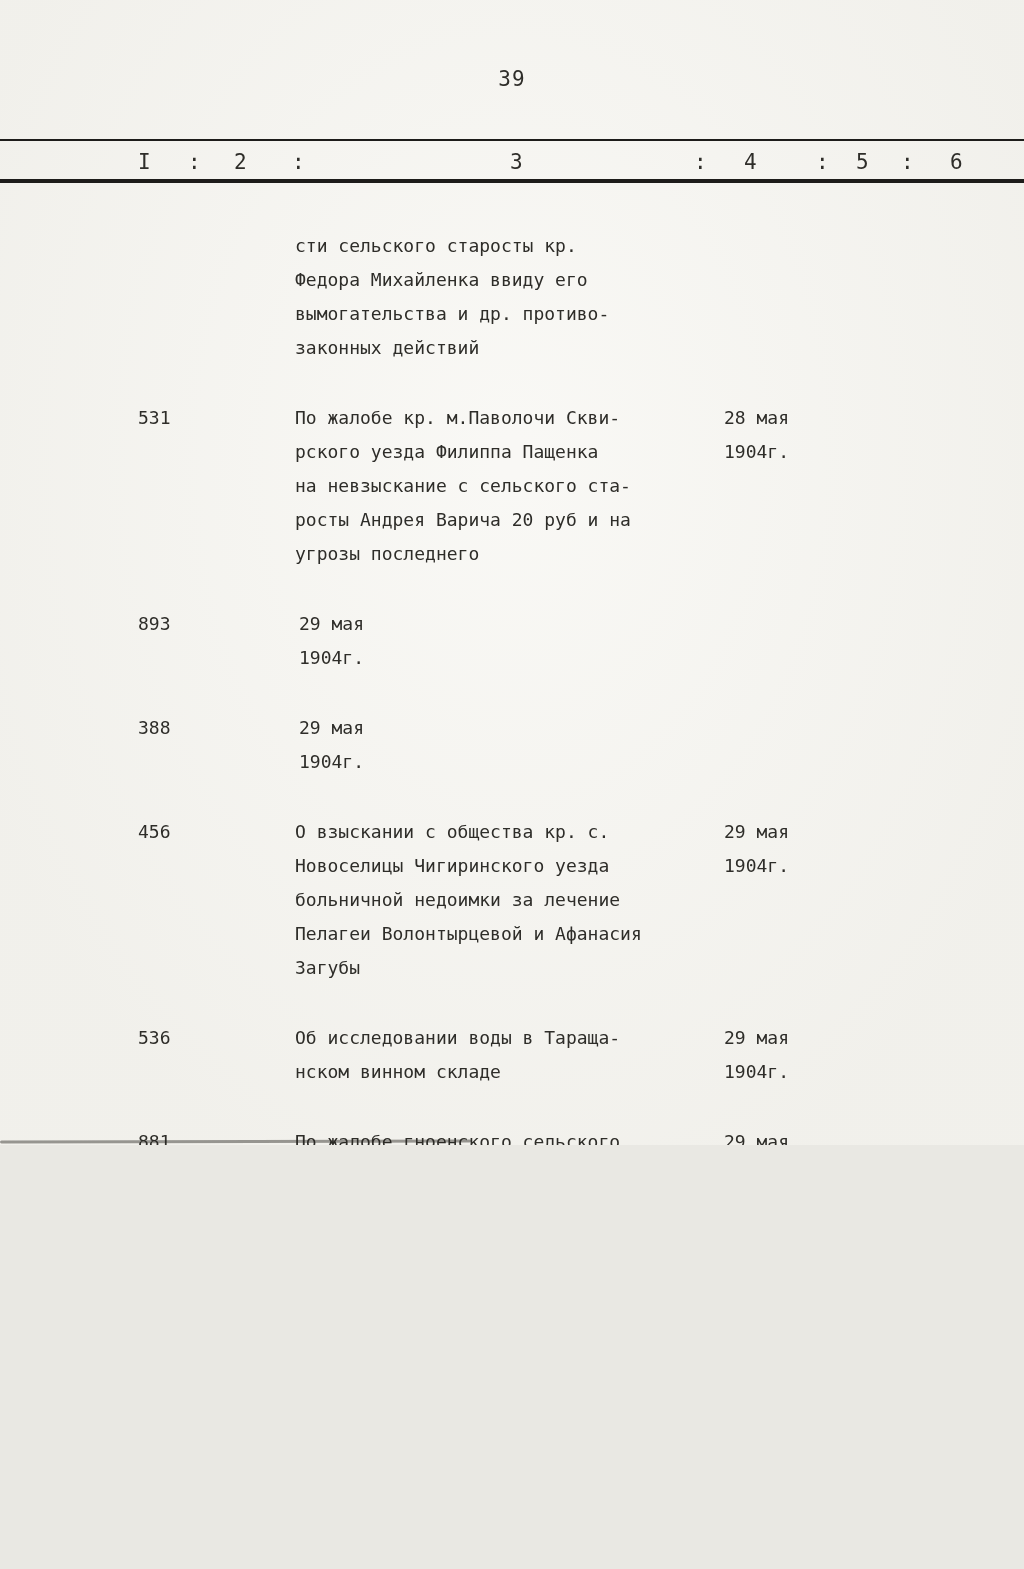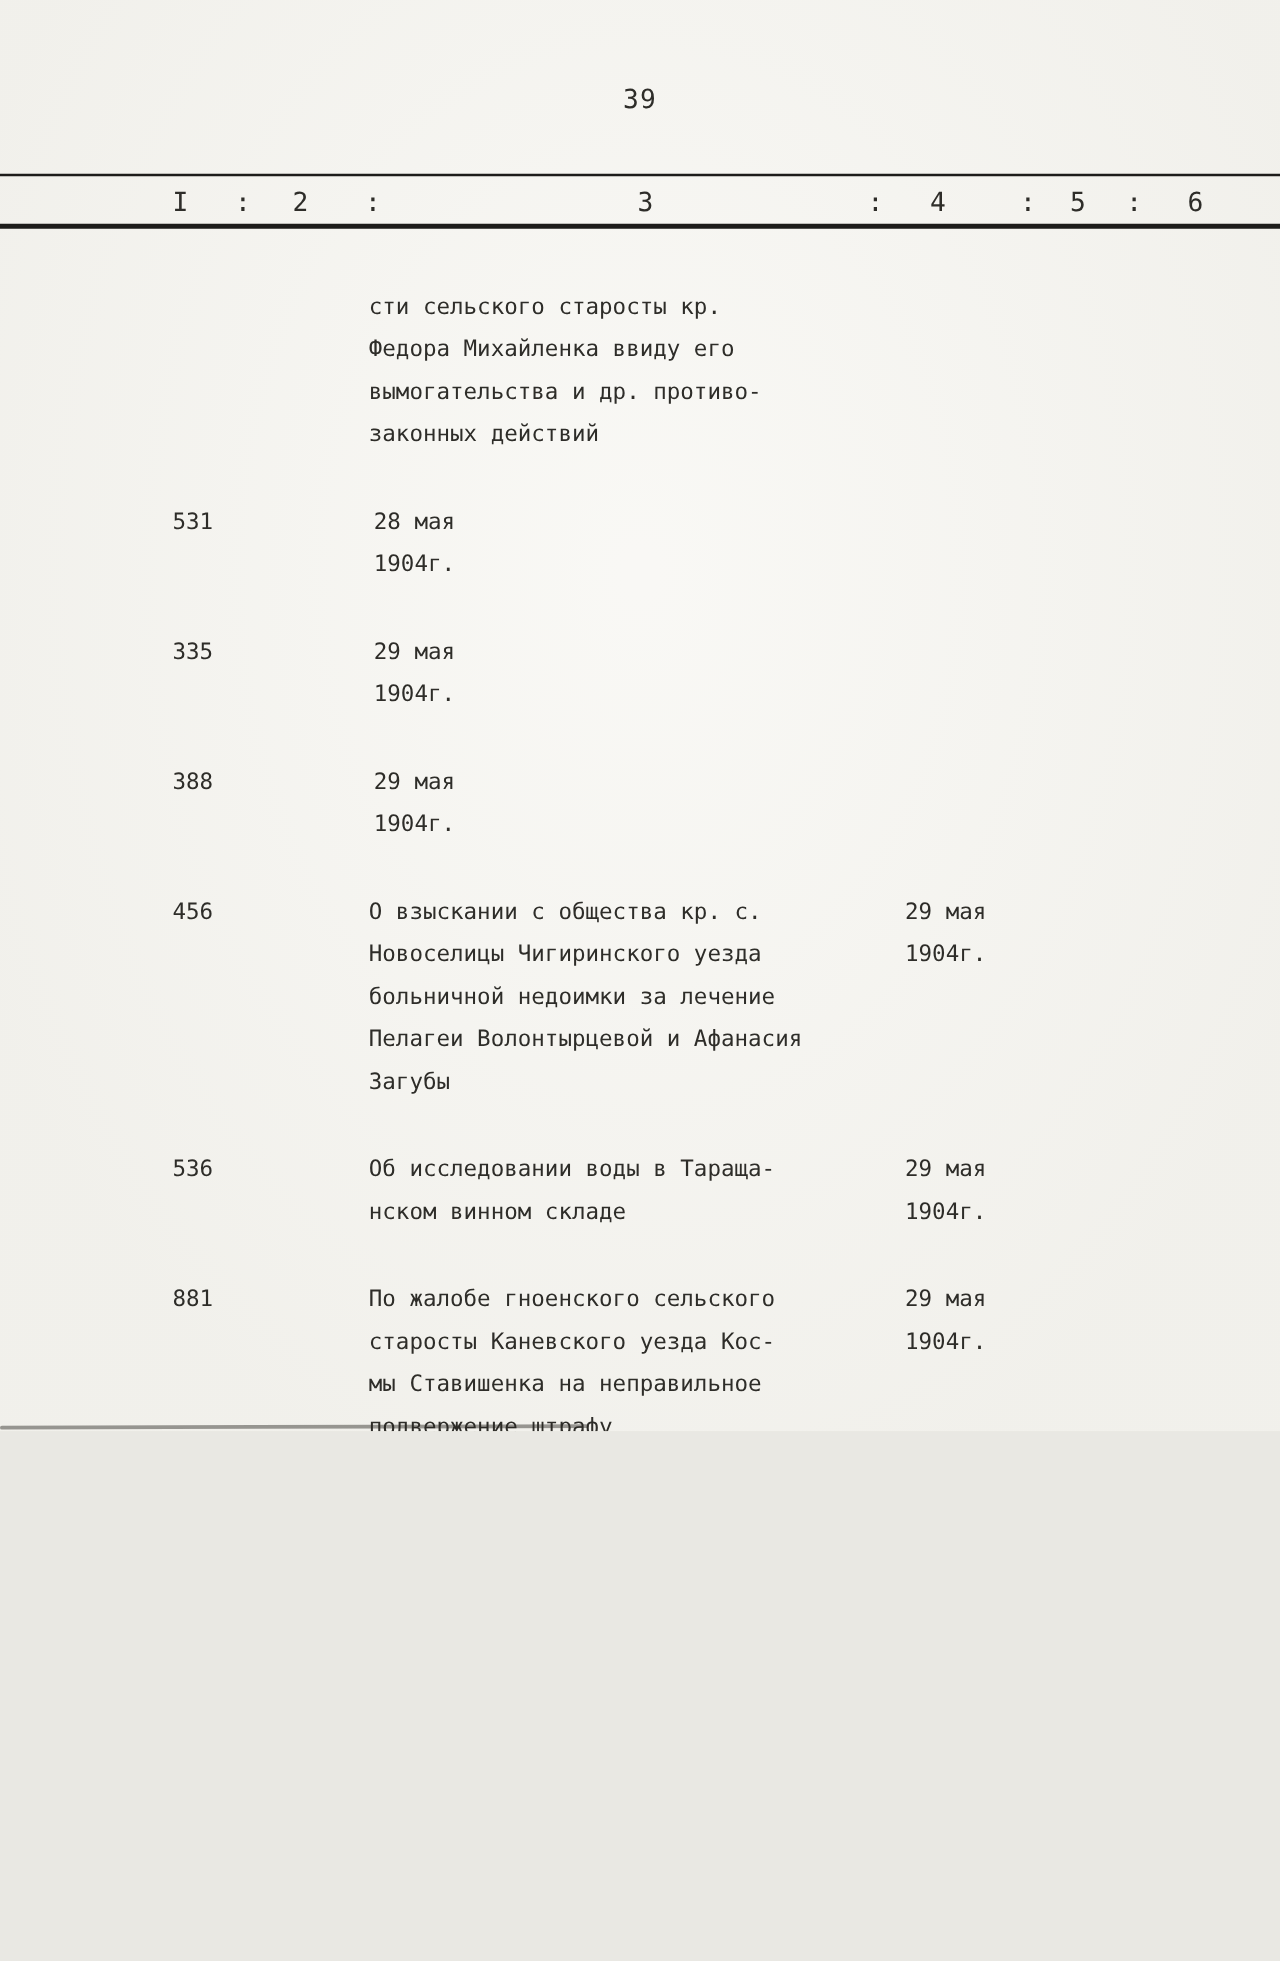--- a/index.html
+++ b/index.html
@@ -121,26 +121,31 @@
       <div class="col-no"></div>
       <div class="col-desc">сти сельского старосты кр.
 Федора Михайленка ввиду его
 вымогательства и др. противо-
 законных действий</div>
       <div class="col-date"></div>
     </div>
 
     <div class="entry">
       <div class="col-no">531</div>
+      <div class="col-desc">По жалобе кр. м.Паволочи Скви-
+рского уезда Филиппа Пащенка
+на невзыскание с сельского ста-
+росты Андрея Варича 20 руб и на
+угрозы последнего</div>
       <div class="col-date">28 мая
 1904г.</div>
     </div>
 
     <div class="entry">
-      <div class="col-no">335</div>
+      <div class="col-no">893</div>
       <div class="col-date">29 мая
 1904г.</div>
     </div>
 
     <div class="entry">
       <div class="col-no">388</div>
       <div class="col-date">29 мая
 1904г.</div>
     </div>
 

